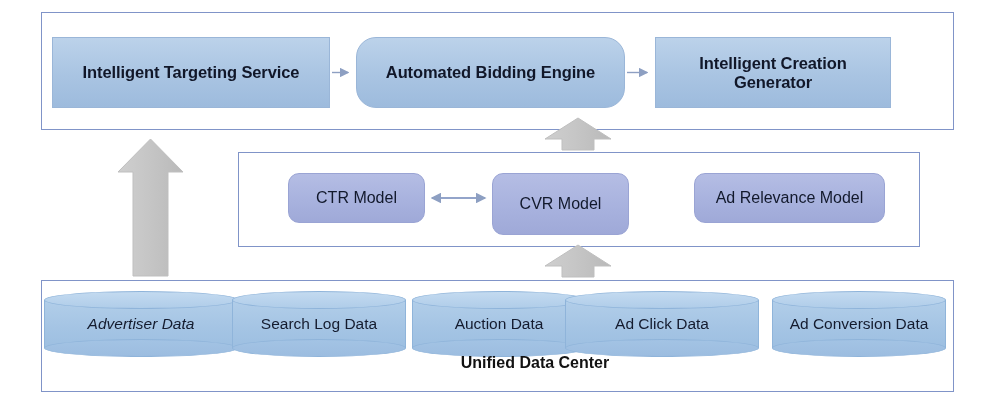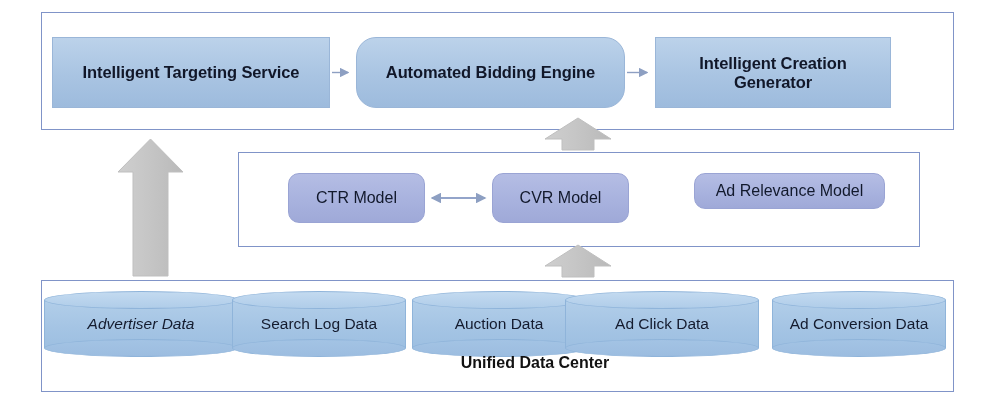--- a/index.html
+++ b/index.html
@@ -152,25 +152,25 @@
   <div class="service-box" style="left:655px; top:37px; width:236px; height:71px;">
     <span>Intelligent Creation Generator</span>
   </div>
 
   <div class="panel" style="left:238px; top:152px; width:682px; height:95px;"></div>
 
   <div class="model-box" style="left:288px; top:173px; width:137px; height:50px;">
     <span>CTR Model</span>
   </div>
 
-  <div class="model-box" style="left:492px; top:173px; width:137px; height:50px;">
+  <div class="model-box" style="left:492px; top:173px; width:137px; height:62px;">
     <span>CVR Model</span>
   </div>
 
-  <div class="model-box" style="left:694px; top:173px; width:191px; height:36px;">
+  <div class="model-box" style="left:694px; top:173px; width:191px; height:50px;">
     <span>Ad Relevance Model</span>
   </div>
 
   <div class="panel" style="left:41px; top:280px; width:913px; height:112px;"></div>
 
   <div class="cylinder" style="left:44px; top:291px; width:194px; height:66px;font-style:italic;">
     <div class="cyl-body"></div>
     <div class="cyl-bottom"></div>
     <div class="cyl-top"></div>
     <div class="cyl-label">Advertiser Data</div>

